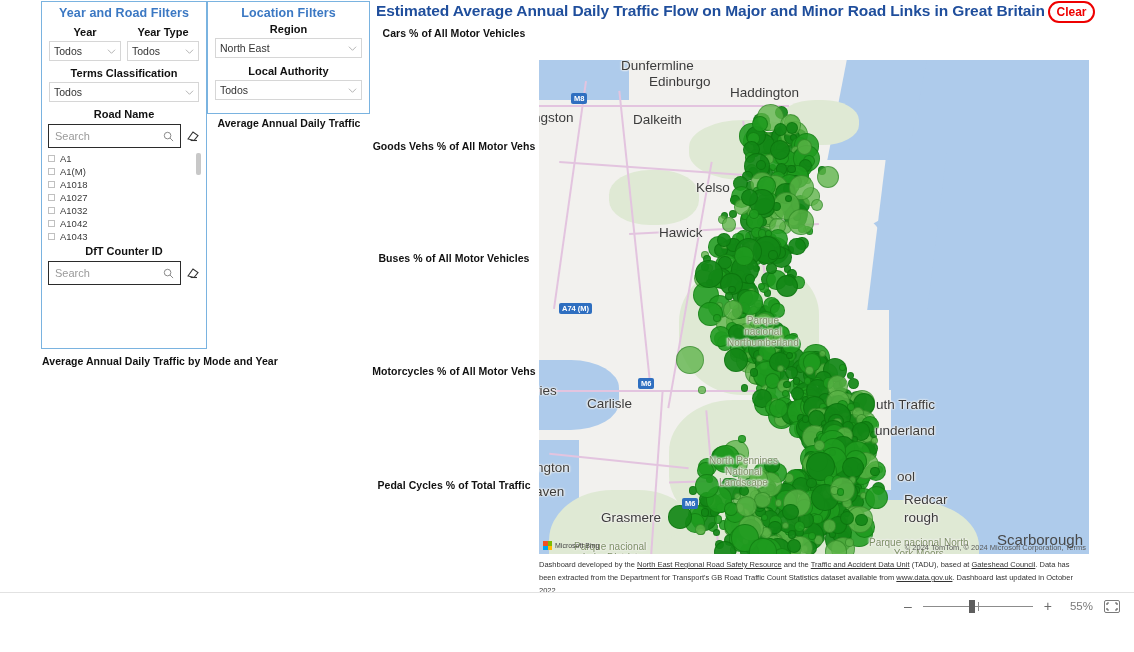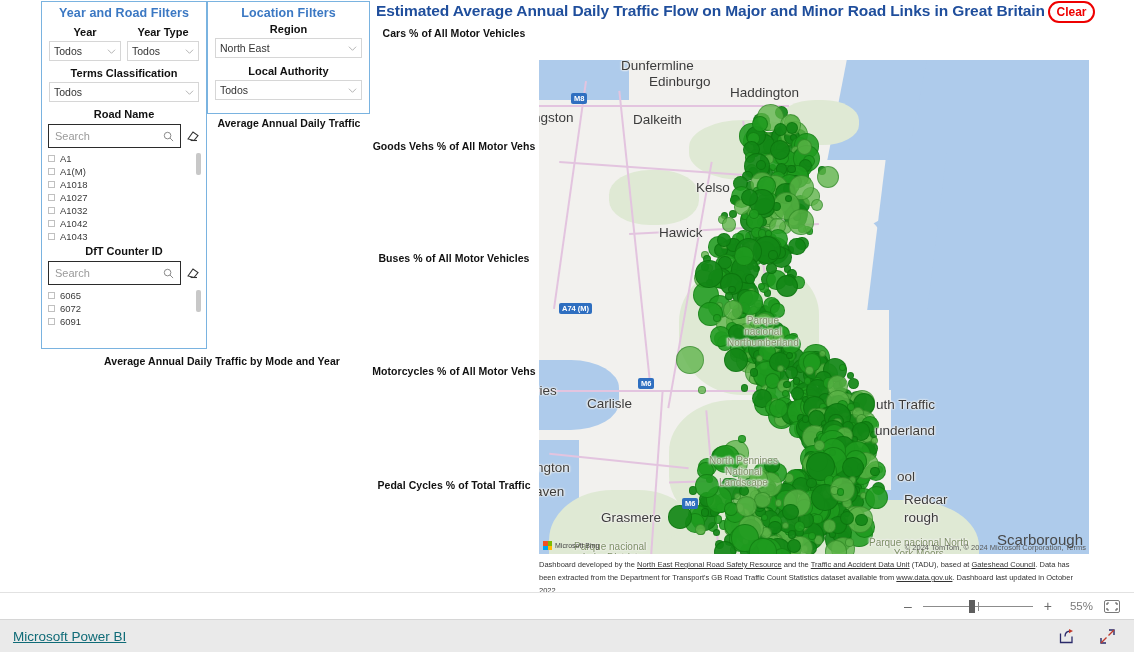--- a/index.html
+++ b/index.html
@@ -264,35 +264,20 @@
           </span>
         </div>
         <span class="eraser">
           <svg viewBox="0 0 14 14">
               <path d="M2 10 L7 3 L12 6.5 L8 11.5 Z" fill="none" stroke="#333" stroke-width="1.1"></path>
               <path d="M4.6 11.5 L11 11.5" stroke="#333" stroke-width="1.1"></path>
             </svg>
         </span>
       </div>
 
-      <div class="chk-list">
-        <div class="list-sb"></div>
-        <div class="chk-item">
-            <span class="chk-box"></span>
-            <span>6065</span>
-          </div>
-        <div class="chk-item">
-            <span class="chk-box"></span>
-            <span>6072</span>
-          </div>
-        <div class="chk-item">
-            <span class="chk-box"></span>
-            <span>6091</span>
-          </div>
-      </div>
     </div>
 
     <div class="filter-card" id="location-card">
       <div class="card-title">Location Filters</div>
 
       <div class="field-label" style="margin-top:3px;">Region</div>
       <div class="slicer-dd dd-full" style="margin-top:3px;">
         <span class="val">North East</span>
         <span class="chev">
           <svg viewBox="0 0 10 10">
@@ -310,21 +295,21 @@
             </svg>
         </span>
       </div>
     </div>
 
     <div id="report-title">Estimated Average Annual Daily Traffic Flow on Major and Minor Road Links in Great Britain</div>
     <div id="clear-btn">Clear</div>
 
     <div class="vis-title" style="left:209px; top:117px; width:160px; text-align:center;">Average Annual Daily Traffic</div>
 
-    <div class="vis-title" style="left:58px; top:355px; width:328px; text-align:center;">Average Annual Daily Traffic by Mode and Year</div>
+    <div class="vis-title" style="left:42px; top:355px; width:328px; text-align:left;">Average Annual Daily Traffic by Mode and Year</div>
 
     <div class="vis-title" style="left:374px; top:27px; width:160px; text-align:center;">Cars % of All Motor Vehicles</div>
 
     <div class="vis-title" style="left:372px; top:140px; width:164px; text-align:center;">Goods Vehs % of All Motor Vehs</div>
 
     <div class="vis-title" style="left:374px; top:252px; width:160px; text-align:center;">Buses % of All Motor Vehicles</div>
 
     <div class="vis-title" style="left:372px; top:365px; width:164px; text-align:center;">Motorcycles % of All Motor Vehs</div>
 
     <div class="vis-title" style="left:372px; top:479px; width:164px; text-align:center;">Pedal Cycles % of Total Traffic</div>
@@ -1387,33 +1372,14 @@
     <span class="zbtn">+</span>
     <span id="zoom-pct">55%</span>
     <span id="fit-btn">
       <svg viewBox="0 0 16 13" width="16" height="13">
         <rect x="0.5" y="0.5" width="15" height="12" rx="1.5" fill="none" stroke="#7a7a7a"></rect>
         <path d="M3 3 L3 5 M3 3 L5 3 M13 3 L11 3 M13 3 L13 5 M3 10 L3 8 M3 10 L5 10 M13 10 L13 8 M13 10 L11 10" stroke="#5e5e5e" stroke-width="1.2" fill="none"></path>
       </svg>
     </span>
   </div>
 
-  <div id="statusbar">
-    <span id="pbi-link">Microsoft Power BI</span>
-    <span id="status-icons">
-      <span class="si">
-        <svg viewBox="0 0 17 17" width="17" height="17">
-          <path d="M2.5 5.5 L2.5 14.5 L14 14.5 L14 8.5" fill="none" stroke="#2a2a6a" stroke-width="1.3"></path>
-          <path d="M7 8.5 C7 4.5 9.5 3 13 3" fill="none" stroke="#2a2a6a" stroke-width="1.3"></path>
-          <path d="M11 1 L15 3 L11 5.2 Z" fill="#c0392b"></path>
-        </svg>
-      </span>
-      <span class="si">
-        <svg viewBox="0 0 17 17" width="17" height="17">
-          <path d="M10 2 L15 2 L15 7" fill="none" stroke="#2a2a6a" stroke-width="1.4"></path>
-          <path d="M7 15 L2 15 L2 10" fill="none" stroke="#2a2a6a" stroke-width="1.4"></path>
-          <path d="M15 2 L9.5 7.5 M2 15 L7.5 9.5" stroke="#c0392b" stroke-width="1.4"></path>
-        </svg>
-      </span>
-    </span>
-  </div>
 
 </div>
 
 </body></html>

